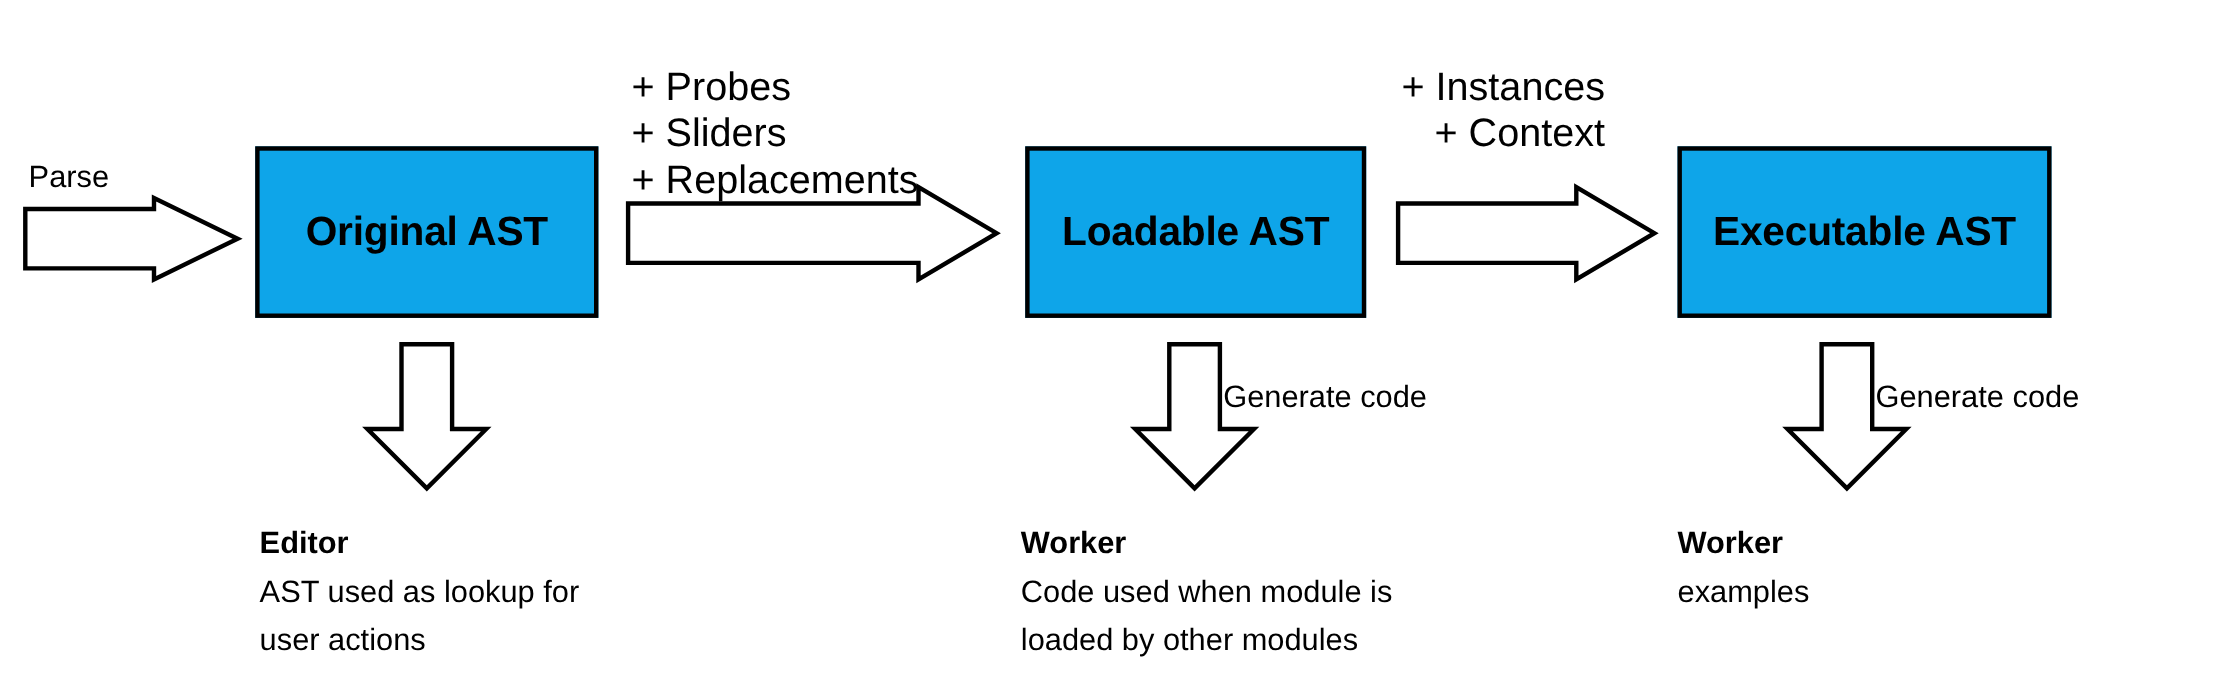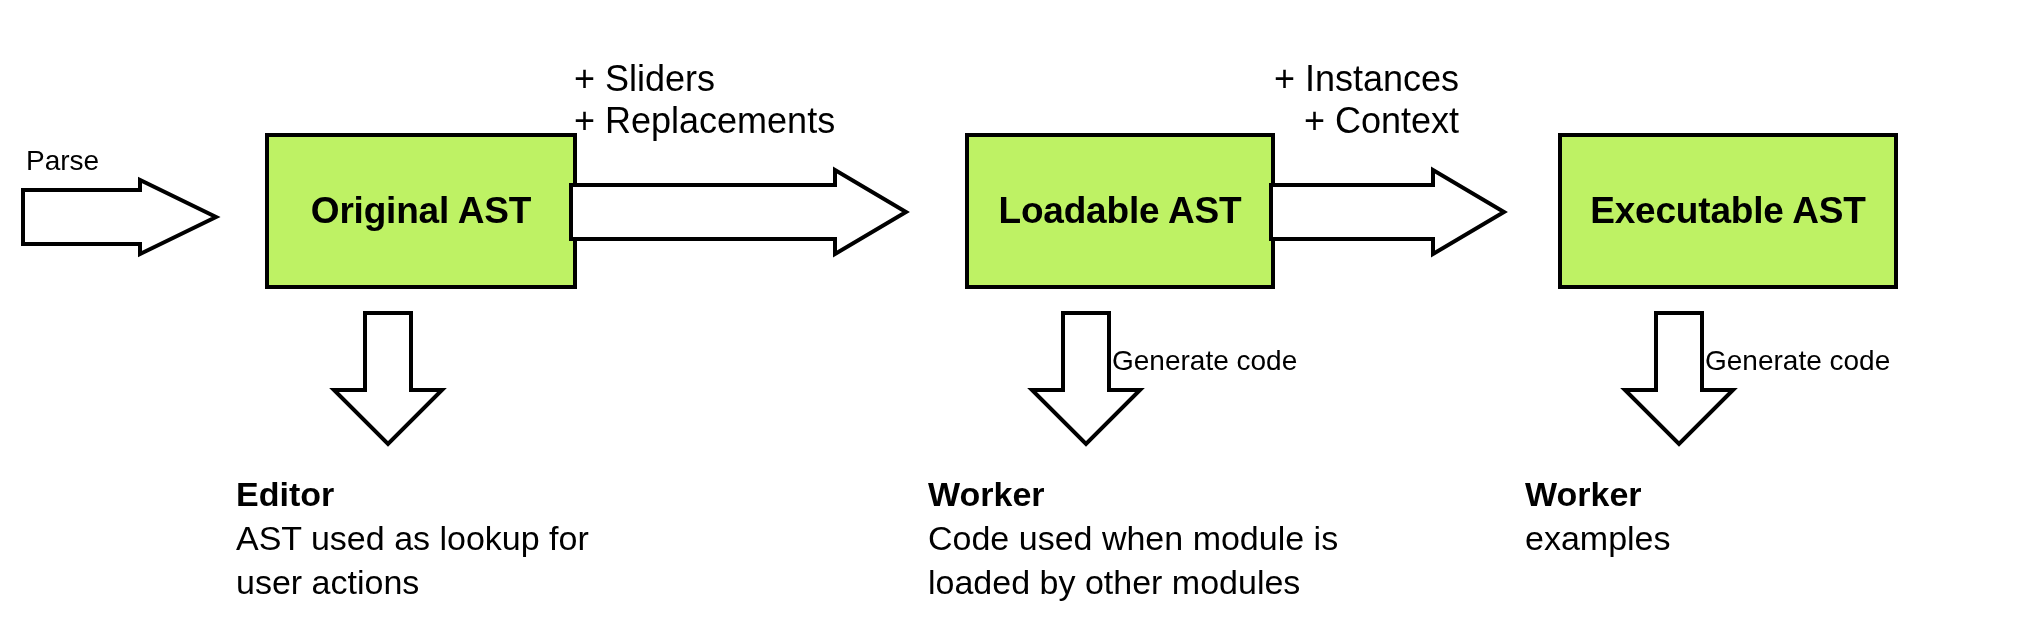--- a/index.html
+++ b/index.html
@@ -15,26 +15,25 @@
   #stage {
     position: relative;
     width: 2017px;
     height: 629px;
     background: #ffffff;
     overflow: hidden;
   }
   .node-box {
     position: absolute;
     border: 4px solid #000000;
-    background: #bef264;
+    background: #0ea5e9;
     box-sizing: border-box;
     display: flex;
     align-items: center;
     justify-content: center;
-    margin-left: 33px;
   }
   .node-label {
     font-size: 37px;
     font-weight: bold;
     letter-spacing: -0.2px;
     white-space: nowrap;
   }
   .arrow-svg {
     position: absolute;
     overflow: visible;
@@ -53,21 +52,21 @@
   }
   .mod-list {
     position: absolute;
     font-size: 36px;
     line-height: 42px;
     white-space: nowrap;
   }
   .mod-list .mod-line { display: block; }
   .caption {
     position: absolute;
-    font-size: 34px;
+    font-size: 28px;
     line-height: 44px;
     white-space: nowrap;
   }
   .caption .caption-title {
     display: block;
     font-weight: bold;
   }
   .caption .caption-line { display: block; }
 </style>
 </head>
@@ -79,20 +78,21 @@
 
   <svg class="arrow-svg" style="left:20px; top:178px;" width="200" height="78" viewBox="0 0 200 78">
     <polygon points="3,12 120,12 120,2 196,39 120,76 120,66 3,66"></polygon>
   </svg>
 
   <div class="node-box" style="left:232px; top:133px; width:312px; height:156px;">
     <span class="node-label">Original AST</span>
   </div>
 
   <div class="mod-list" style="left:574px; top:58px;">
+    <span class="mod-line">+ Probes</span>
     <span class="mod-line">+ Sliders</span>
     <span class="mod-line">+ Replacements</span>
   </div>
 
   <svg class="arrow-svg" style="left:568px; top:168px;" width="342" height="88" viewBox="0 0 342 88">
     <polygon points="3,17 267,17 267,2 338,44 267,86 267,71 3,71"></polygon>
   </svg>
 
   <div class="node-box" style="left:932px; top:133px; width:310px; height:156px;">
     <span class="node-label">Loadable AST</span>

